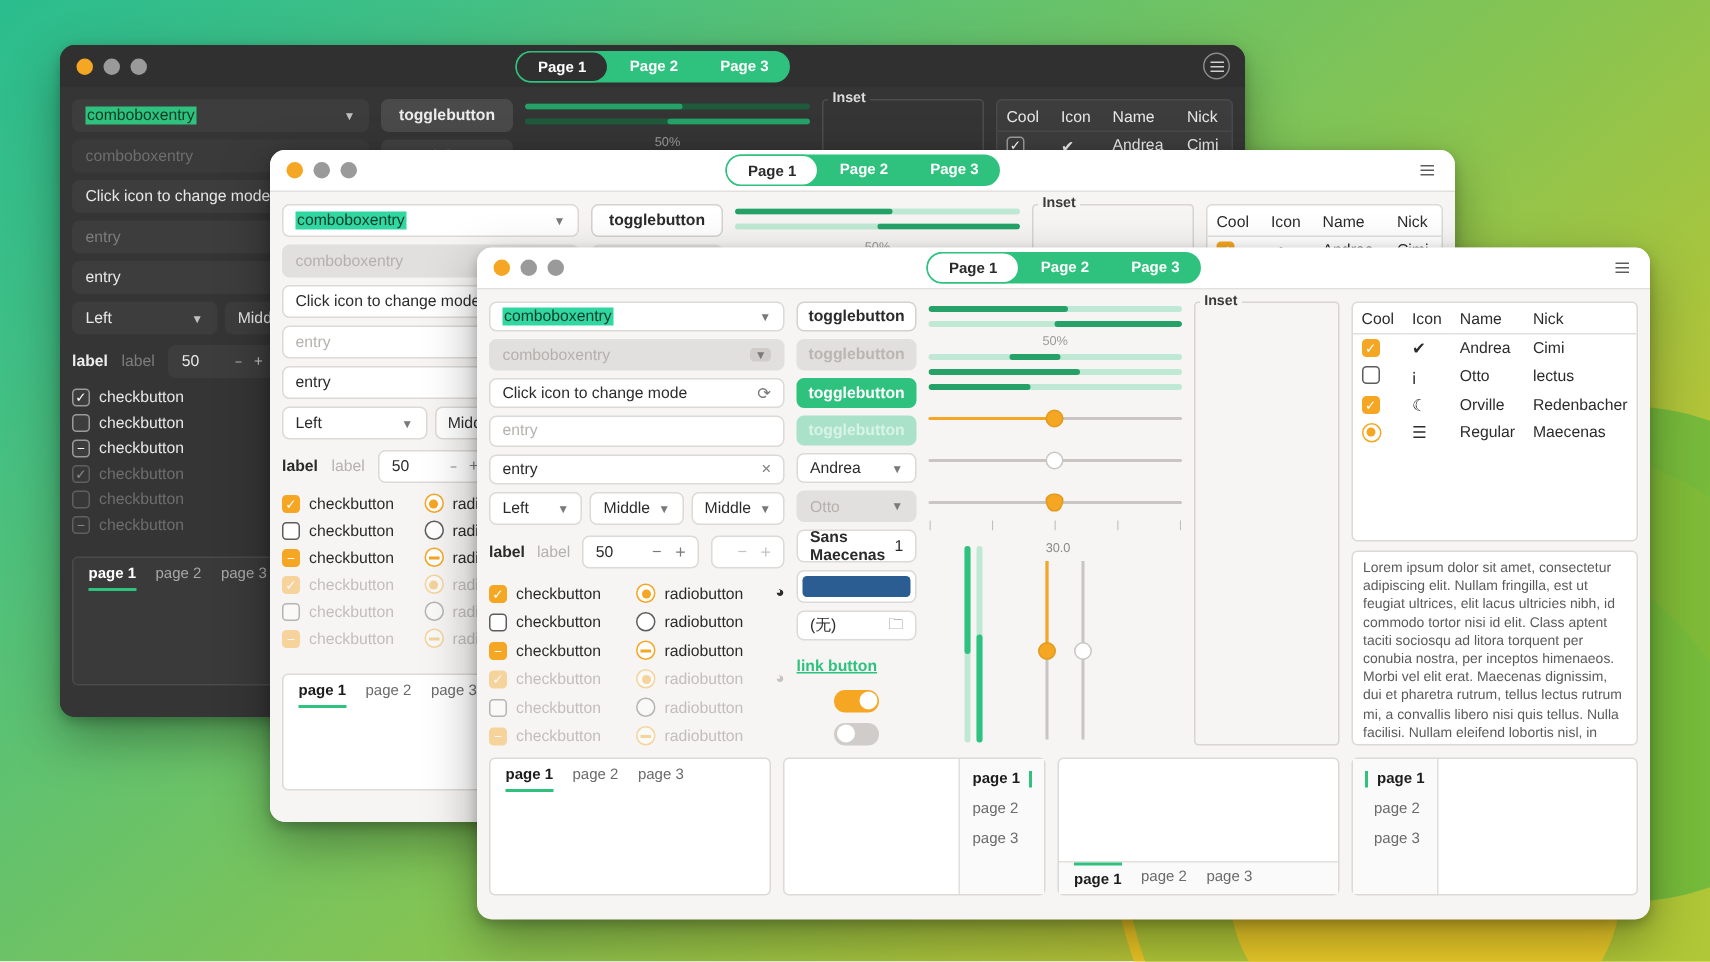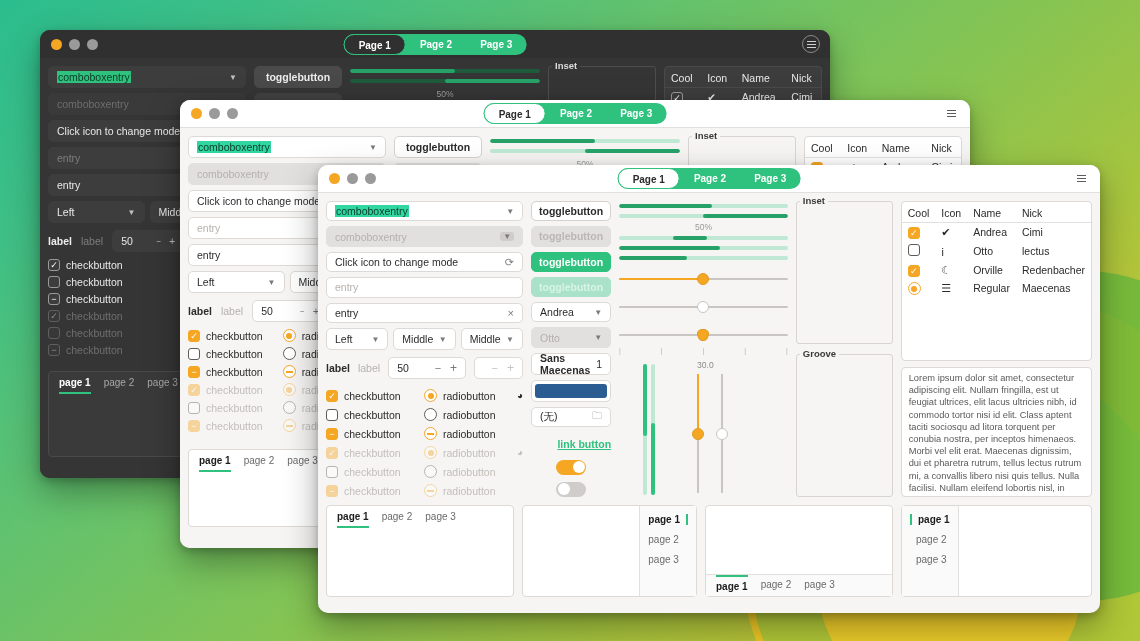--- a/index.html
+++ b/index.html
@@ -604,21 +604,21 @@
         <span style="font-weight:bold">Sans Maecenas</span>
         <span>1</span>
       </div>
       <div class="ctl" style="padding:3px">
         <span style="flex:1;height:14px;background:#2b5d92;border-radius:3px;display:block"></span>
       </div>
       <div class="ctl">
         <span>(无)</span>
         <span class="arrow" style="font-size:10px">🗀</span>
       </div>
-      <div style="text-align:right;margin-top:2px">
+      <div style="text-align:left;margin-top:2px">
         <span class="link">link button</span>
       </div>
       <div style="display:flex;justify-content:center;margin-top:3px">
         <span class="switch">
             <i></i>
           </span>
       </div>
       <div style="display:flex;justify-content:center;margin-top:2px">
         <span class="switch off">
             <i></i>
@@ -682,23 +682,20 @@
 
         <div style="position:absolute;left:102px;top:12px;bottom:4px;width:2px;background:#c8c5c2">
           <div style="position:absolute;left:-5px;top:calc(50% - 6px);width:12px;height:12px;border-radius:50%;background:#fff;border:1.4px solid #c8c5c2"></div>
         </div>
       </div>
     </div>
 
     <div class="colD">
       <div class="frame" style="flex:1">
         <span class="cap">Inset</span>
-      </div>
-      <div class="frame" style="flex:1">
-        <span class="cap">Groove</span>
       </div>
     </div>
 
     <div class="colE">
       <div style="background:#fff;border:1px solid #dcd9d6;border-radius:4px;height:160px;padding:2px 0">
         <table class="tv">
           <tbody>
               <tr>
             <th style="width:36px">Cool</th>
             <th style="width:32px">Icon</th>

